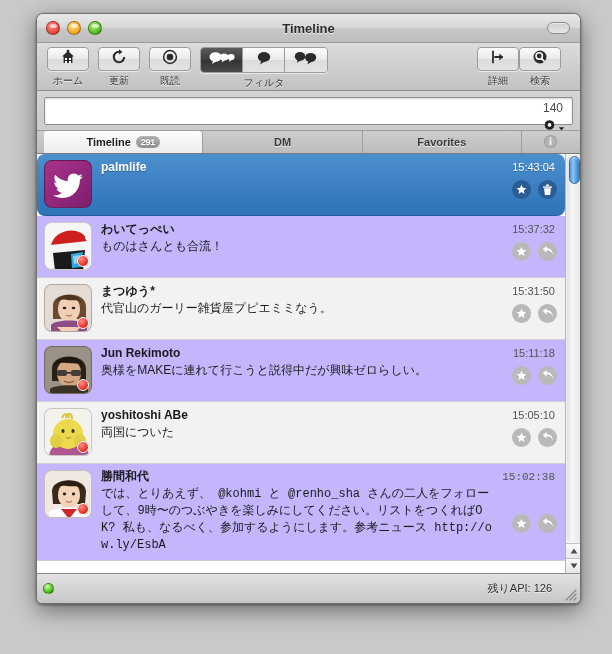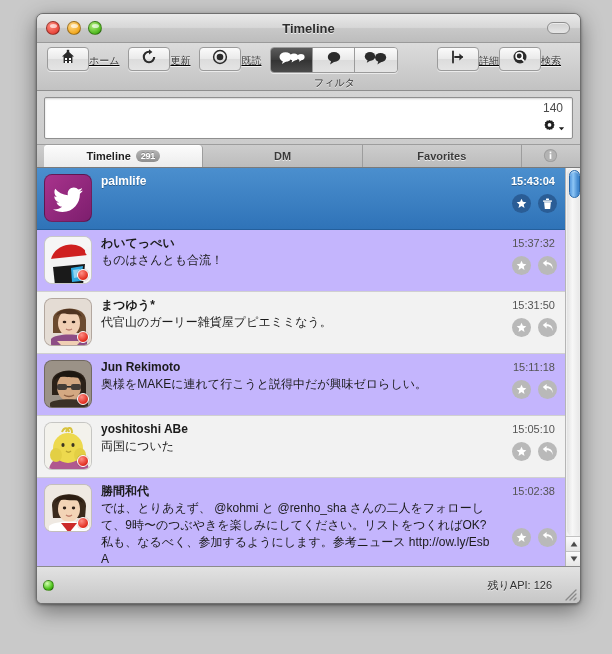--- a/index.html
+++ b/index.html
@@ -92,21 +92,21 @@
     height: 48px;
     background: linear-gradient(to bottom,#dcdcdc 0%, #cfcfcf 50%, #c2c2c2 100%);
     border-bottom: 1px solid #8e8e8e;
     display: flex;
     align-items: flex-start;
     padding: 4px 10px 0 10px;
     flex: none;
     position: relative;
   }
 
-  .tb-group { display: flex; flex-direction: row; align-items: center; margin-right: 9px; text-decoration: underline; }
+  .tb-group { display: flex; flex-direction: column; align-items: center; margin-right: 9px; }
   .tb-group.spacer-right { margin-left: auto; margin-right: 0; }
 
   .tb-btn {
     width: 42px; height: 24px;
     border-radius: 4px;
     background: linear-gradient(to bottom,#fbfbfb 0%,#eaeaea 48%,#dcdcdc 52%,#e4e4e4 100%);
     border: 1px solid #9b9b9b;
     box-shadow: 0 1px 0 rgba(255,255,255,0.6);
     display: flex; align-items: center; justify-content: center;
   }
@@ -140,21 +140,21 @@
 
   .ico { display: block; }
 
   
   #compose-area {
     padding: 6px 7px 5px 7px;
     background: linear-gradient(to bottom,#d4d4d4,#cccccc);
     flex: none;
   }
   #compose-box {
-    height: 42px;
+    height: 28px;
     background: #ffffff;
     border: 1px solid #8f8f8f;
     border-radius: 2px;
     box-shadow: inset 0 1px 2px rgba(0,0,0,0.18);
     position: relative;
   }
   #char-count {
     position: absolute;
     right: 9px; top: 3px;
     font-size: 12px;
@@ -236,20 +236,21 @@
     padding: 6px 8px 6px 7px;
     border-bottom: 1px solid #d0d0d0;
     position: relative;
     min-height: 62px;
     background: #c4b5fd;
   }
   .row.alt { background: #f2f2f2; }
   .row.selected {
     background: linear-gradient(to bottom,#4b8fce 0%, #2f73b8 100%);
     border-bottom: 1px solid #245f9c;
+    border-radius: 8px;
   }
 
   .avatar {
     width: 48px; height: 48px;
     border-radius: 8px;
     flex: none;
     margin-right: 9px;
     position: relative;
     border: 1px solid rgba(0,0,0,0.18);
     overflow: hidden;
@@ -283,21 +284,21 @@
     word-break: break-all;
   }
   .row.selected .tweet-text { color: #ffffff; text-shadow: 0 1px 0 rgba(0,0,0,0.28); }
 
   .timestamp {
     position: absolute;
     right: 10px; top: 7px;
     font-size: 11px;
     color: #545454;
   }
-  .row.selected .timestamp { color: #ffffff; text-shadow: 0 1px 0 rgba(0,0,0,0.3); font-weight: bold; }
+  .row.selected .timestamp { color: #ffffff; text-shadow: 0 1px 0 rgba(0,0,0,0.3); }
 
   .row-actions {
     position: absolute;
     right: 8px; top: 26px;
     display: flex;
     gap: 7px;
   }
   .act {
     width: 19px; height: 19px;
     border-radius: 50%;
@@ -335,21 +336,21 @@
     left: 0; width: 15px; height: 15px;
     background: linear-gradient(to bottom,#fbfbfb,#e6e6e6);
     border-top: 1px solid #c2c2c2;
     display: flex; align-items: center; justify-content: center;
   }
   #scroll-up   { bottom: 15px; }
   #scroll-down { bottom: 0; }
 
   
   #statusbar {
-    height: 36px;
+    height: 29px;
     background: linear-gradient(to bottom,#e2e2e2,#c6c6c6);
     display: flex;
     align-items: center;
     padding: 0 6px;
     flex: none;
     position: relative;
   }
   #status-led {
     width: 11px; height: 11px;
     border-radius: 50%;
@@ -692,21 +693,21 @@
               </svg>
             </div>
             <div class="act">
               <svg width="12" height="11" viewBox="0 0 13 12">
                 <path d="M11.5 10 C11 6 8.5 4.5 5 4.5 L5 7 L0.8 3.3 L5 0 L5 2.4 C9.5 2.4 12 5.2 11.5 10 Z" fill="#ffffff"></path>
               </svg>
             </div>
           </div>
         </div>
 
-        <div class="row" style="min-height:80px;">
+        <div class="row" style="min-height:80px;font-family:Liberation Mono, monospace;">
           <div class="avatar" style="background:#efeae4;">
             <svg width="48" height="48" viewBox="0 0 48 48">
               <rect width="48" height="48" fill="#efe9e2"></rect>
               <path d="M7 20 C7 6 41 5 41 21 L40 33 L8 33 Z" fill="#3a2a1c"></path>
               <ellipse cx="24" cy="24" rx="11" ry="13" fill="#f3d4b6"></ellipse>
               <path d="M10 18 C14 7 34 7 38 18 C33 14 27 16 22 15 C17 14 12 15 10 18 Z" fill="#2b1d12"></path>
               <ellipse cx="19.5" cy="23" rx="1.7" ry="1.4" fill="#2e2018"></ellipse>
               <ellipse cx="28.5" cy="23" rx="1.7" ry="1.4" fill="#2e2018"></ellipse>
               <path d="M21 30 Q24 32.5 27 30" stroke="#c07f6c" stroke-width="1.3" fill="none"></path>
               <path d="M4 41 C10 35 38 35 44 41 L44 48 L4 48 Z" fill="#ffffff"></path>

